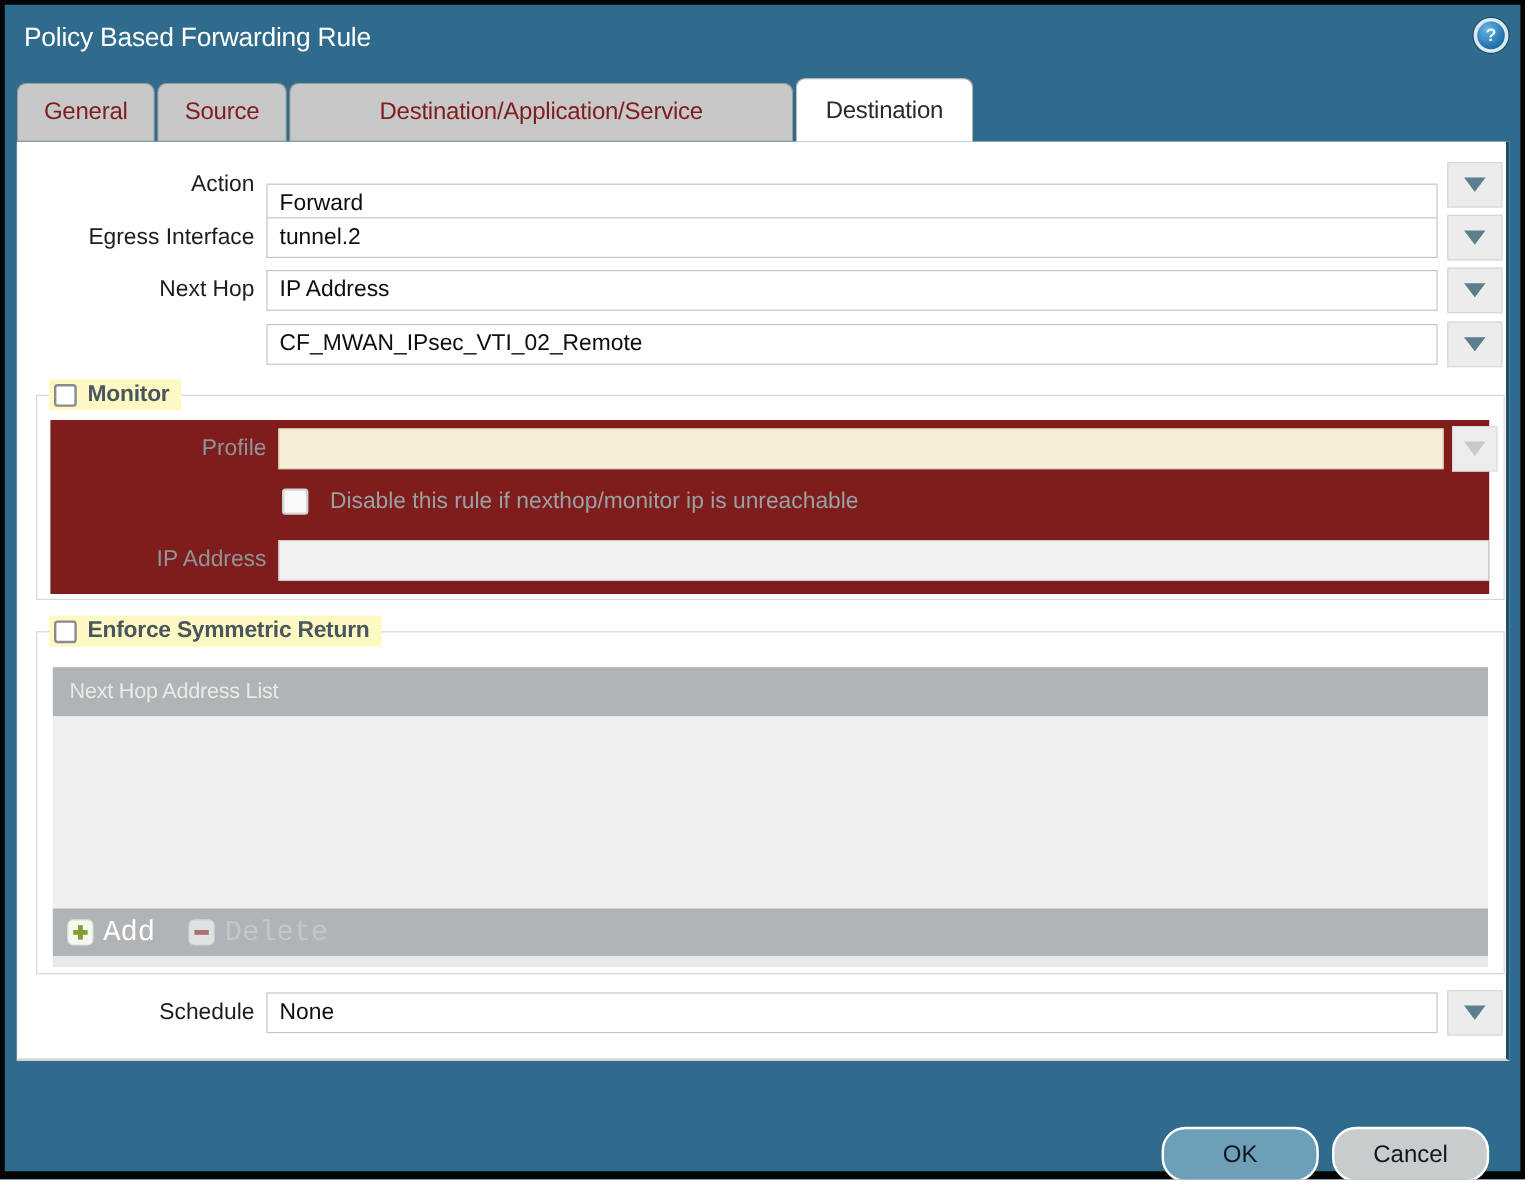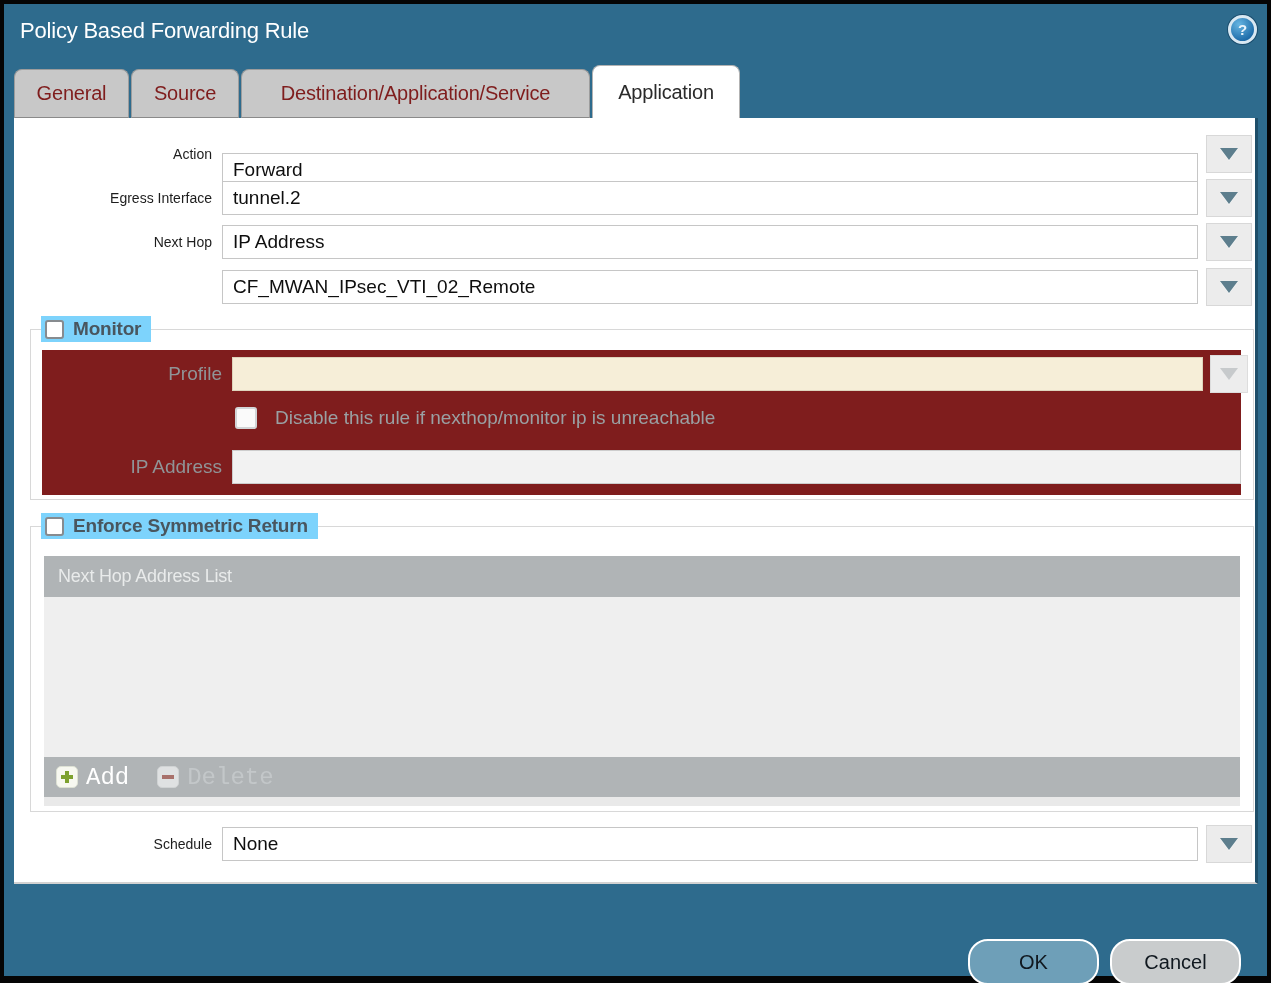--- a/index.html
+++ b/index.html
@@ -38,32 +38,32 @@
     border:1px solid #9c9c9c; border-bottom-color:#8a8a8a;
     border-radius:8px 8px 0 0;
     display:flex; align-items:center; justify-content:center;
     font-size:20px; color:#7f1d1d; cursor:pointer; letter-spacing:-0.2px;
   }
   .tab.active {
     height:53px; background:#ffffff; border-color:#b2b2b2; border-bottom:none;
     color:#2a2a2a;
   }
   .tab.t0 { width:115px; } .tab.t1 { width:108px; }
-  .tab.t2 { width:349px; } .tab.t3 { width:148px; }
+  .tab.t2 { width:420px; } .tab.t3 { width:148px; }
 
   
   .content {
     position:absolute; left:10px; top:114px; width:1244px; height:766px;
     background:#ffffff; z-index:2;
     border-right:3px solid #1e4e69;
     border-bottom:2px solid #d2d2d2;
   }
   .flabel {
     position:absolute; left:0; width:198px; height:34px; line-height:34px;
-    text-align:right; font-size:14px; color:#1d1d1d;
+    text-align:right; font-size:19px; color:#1d1d1d;
   }
   .tinput {
     position:absolute; left:208px; width:976px; height:34px;
     border:1px solid #c6c6c6; background:#ffffff;
     font-family:"Liberation Sans", sans-serif;
     font-size:19px; color:#0e0e0e; padding:0 10px; outline:none;
   }
   .ddbtn {
     position:absolute; left:1192px; width:46px; height:38px;
     background:#ececec; border:1px solid #d8d8d8;
@@ -76,21 +76,21 @@
     filter:drop-shadow(0 1px 0 rgba(255,255,255,.6));
   }
 
   
   .fset {
     position:absolute; left:16px; width:1224px;
     border:1px solid #d8d8d8;
   }
   .legend {
     position:absolute; top:-14px; left:10px; height:26px;
-    background:#7dd3fc; padding:0 10px 0 4px;
+    background:#fef9c3; padding:0 10px 0 4px;
     display:flex; align-items:center; gap:9px;
   }
   .cbx {
     width:19px; height:19px; border:2px solid #878b8f;
     border-radius:3px; background:#ffffff; cursor:pointer; flex:none;
   }
   .legend-text { font-size:19px; font-weight:bold; color:#49565f; letter-spacing:-0.2px; }
 
   .panel {
     position:absolute; left:11px; top:20px; width:1199px; height:145px;
@@ -186,21 +186,21 @@
     <div class="tab t0">
       <span>General</span>
     </div>
     <div class="tab t1">
       <span>Source</span>
     </div>
     <div class="tab t2">
       <span>Destination/Application/Service</span>
     </div>
     <div class="tab t3 active">
-      <span>Application</span>
+      <span>Destination</span>
     </div>
   </div>
 
   <div class="content">
 
     <div class="flabel" style="top:19px;">Action</div>
     <input class="tinput" style="top: 19px; margin-top: 16px;" readonly="" value="Forward">
     <div class="ddbtn" style="top:17px;">
       <span class="tri"></span>
     </div>

